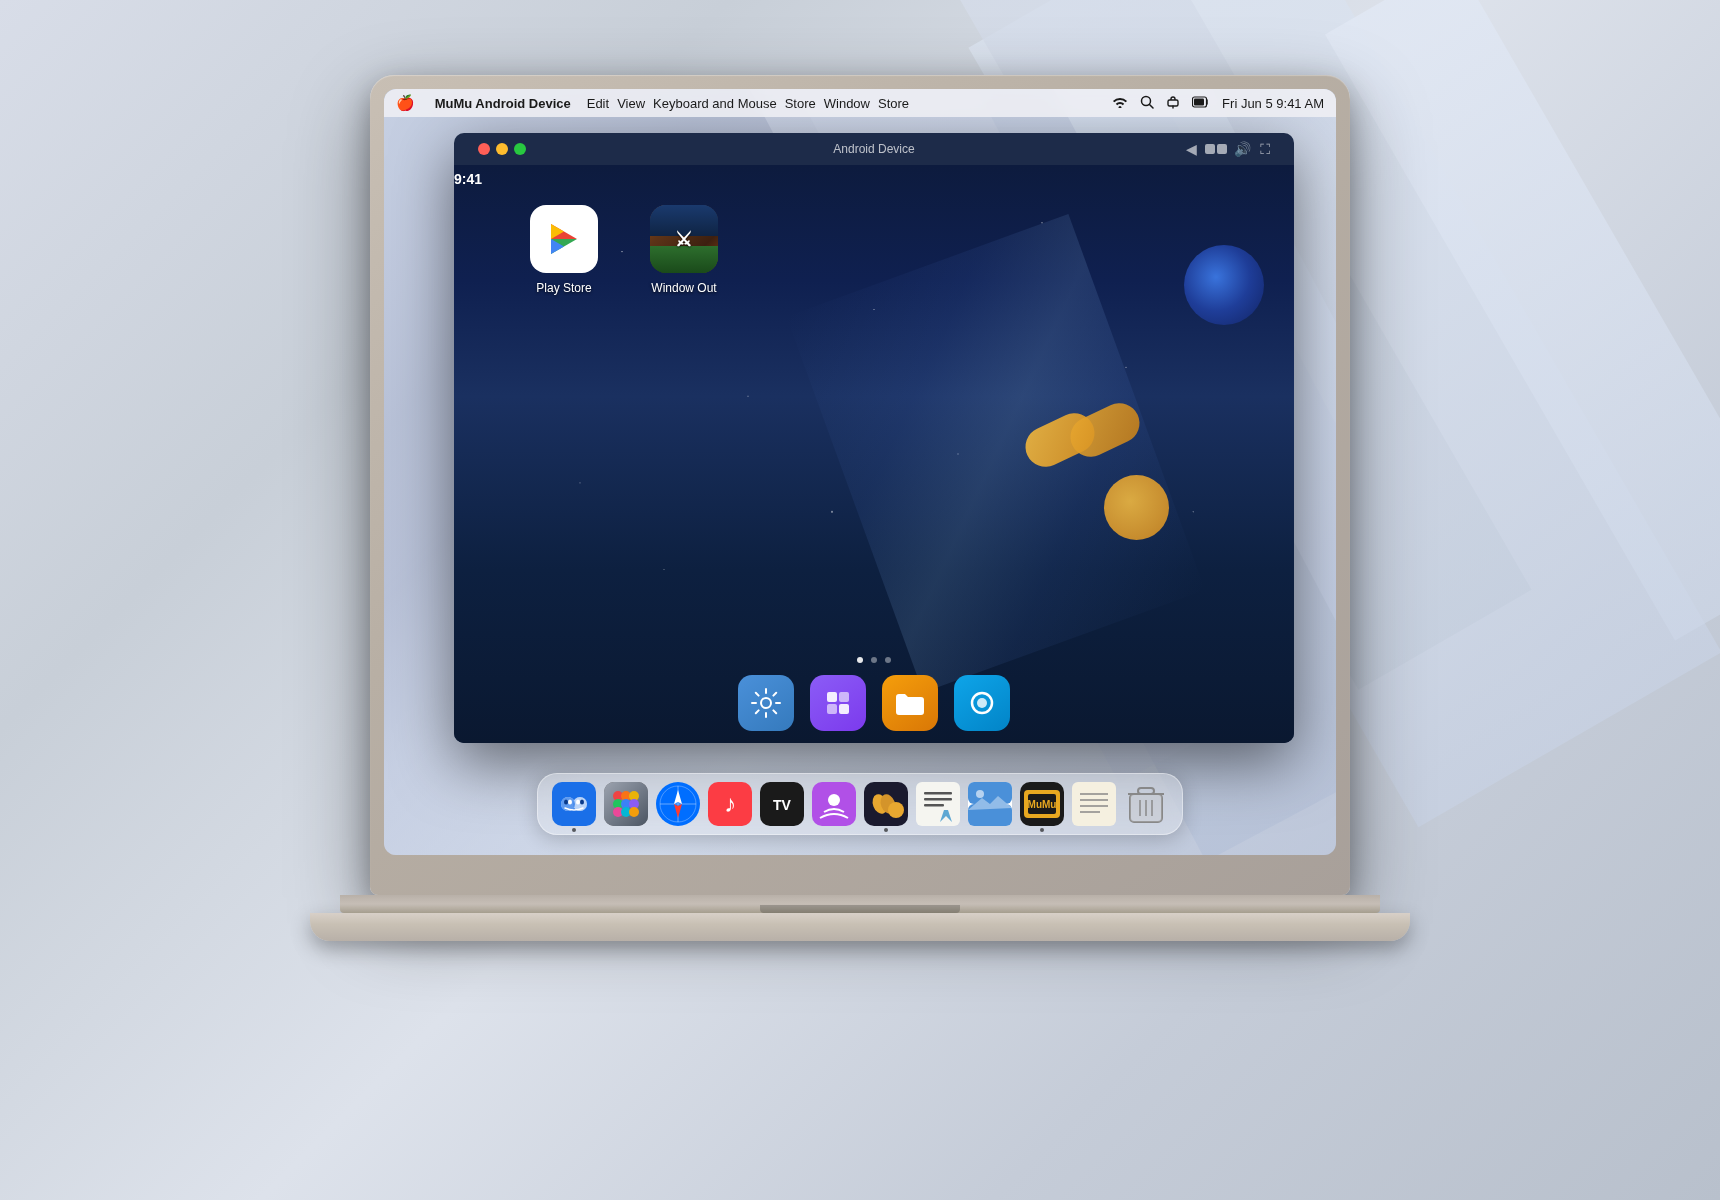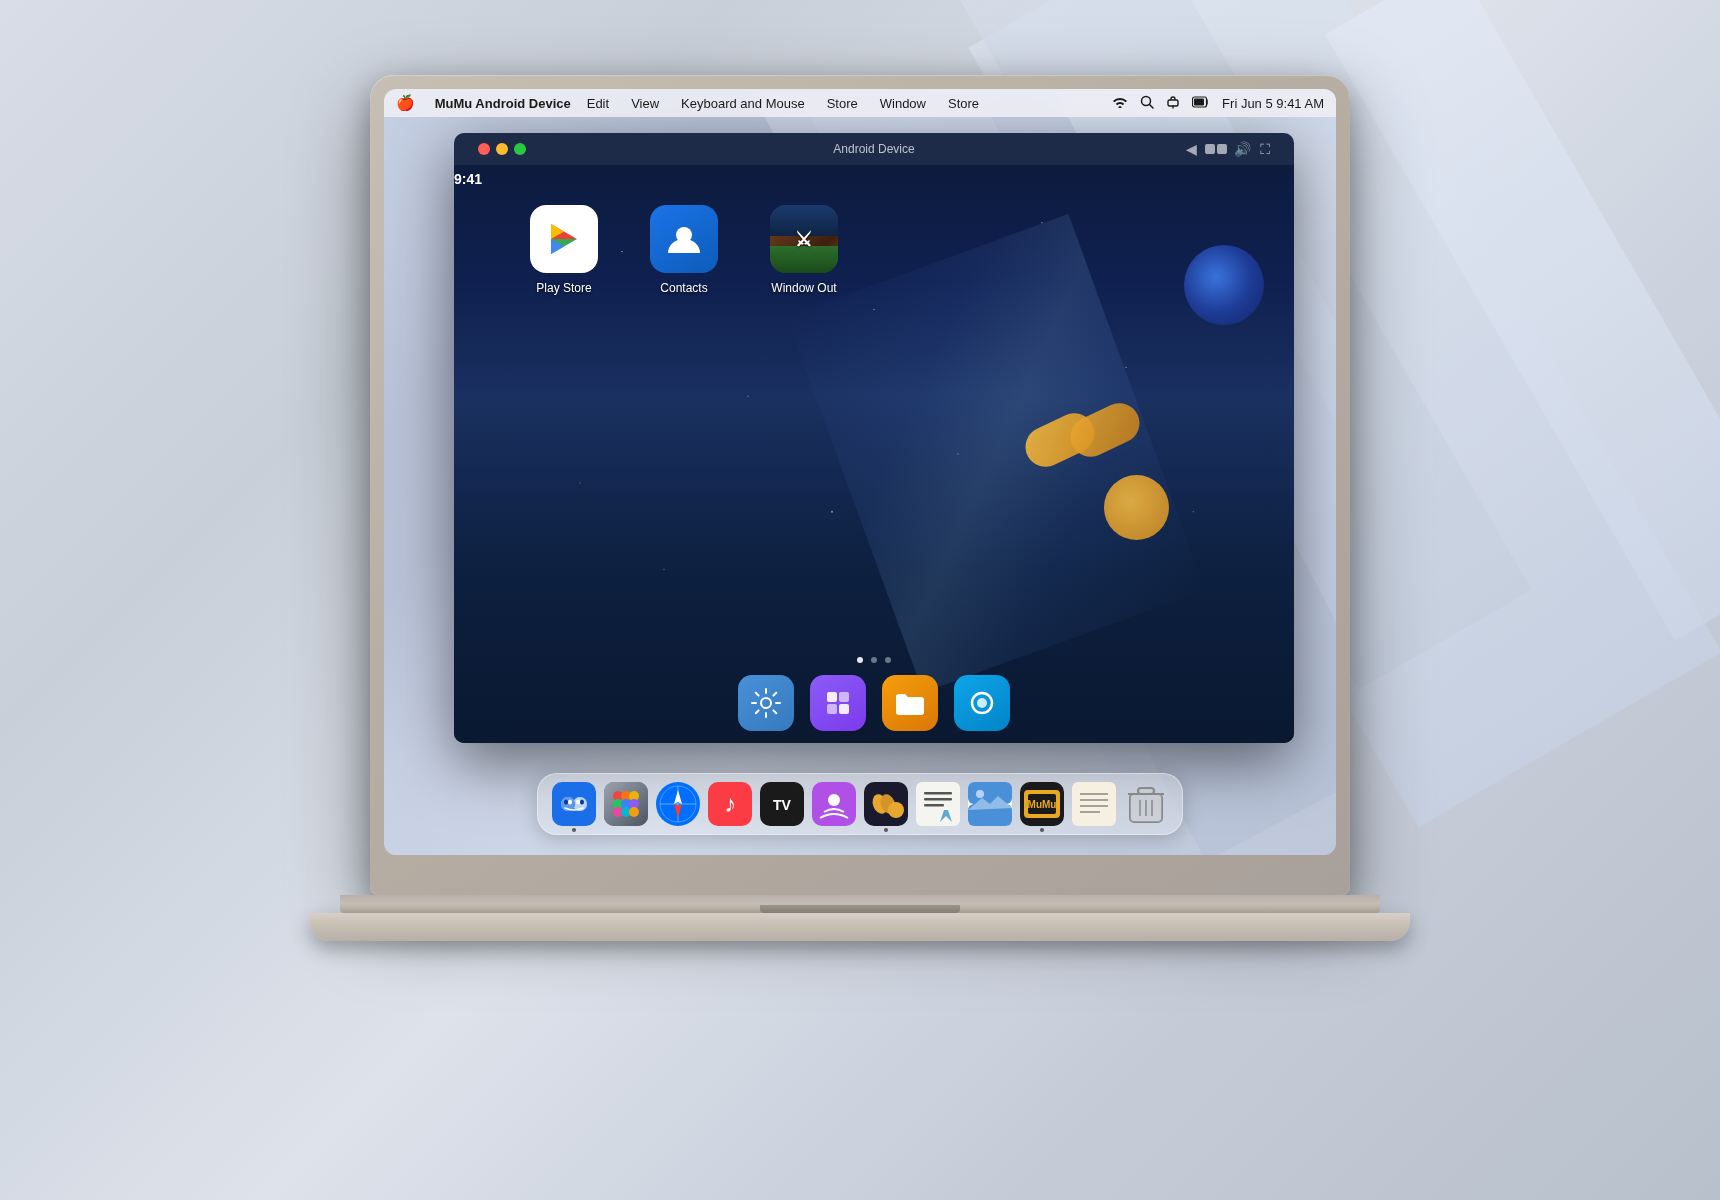--- a/index.html
+++ b/index.html
@@ -99,21 +99,21 @@
     .menubar-apple {
       font-size: 15px;
       margin-right: 4px;
     }
     .menubar-app-name {
       font-weight: 600;
       font-size: 13px;
     }
     .menubar-items {
       display: flex;
-      gap: 22px;
+      gap: 8px;
       font-size: 13px;
     }
     .menubar-right {
       margin-left: auto;
       display: flex;
       align-items: center;
       gap: 12px;
       font-size: 13px;
     }
     .menubar-time {
@@ -560,29 +560,20 @@
                   <polygon points="8,6 34,21 8,21" fill="#ea4335"></polygon>
 
                   <polygon points="8,6 21,13.5 8,21" fill="#fbbc04"></polygon>
                   <polygon points="8,21 21,28.5 8,36" fill="#4285f4"></polygon>
                 </svg>
               </div>
               <span class="app-label">Play Store</span>
             </div>
 
 
-            <div class="app-icon-item">
-              <div class="app-icon" style="background:linear-gradient(145deg,#1a73e8,#0d5cb8);border-radius:16px;">
-                <svg width="40" height="40" viewBox="0 0 40 40">
-                  <circle cx="20" cy="16" r="8" fill="white"></circle>
-                  <path d="M4 34c0-8 7.2-14 16-14s16 6 16 14" fill="white"></path>
-                </svg>
-              </div>
-              <span class="app-label">Contacts</span>
-            </div>
 
             <div class="app-icon-item">
               <div class="knivesout-img">
                 <div style="position:absolute;top:0;left:0;right:0;height:45%;background:linear-gradient(180deg,#1a3a6e 0%,#0f2444 100%);"></div>
                 <div style="position:absolute;bottom:0;left:0;right:0;height:40%;background:linear-gradient(180deg,#2d6e2d 0%,#1a4a1a 100%);"></div>
                 <div style="position:absolute;top:50%;left:50%;transform:translate(-50%,-50%);color:white;font-size:9px;font-weight:bold;text-align:center;line-height:1.2;z-index:2;text-shadow:0 1px 2px rgba(0,0,0,0.8);">
                   <div style="font-size:20px;">⚔</div>
                 </div>
               </div>
               <span class="app-label">Window Out</span>

